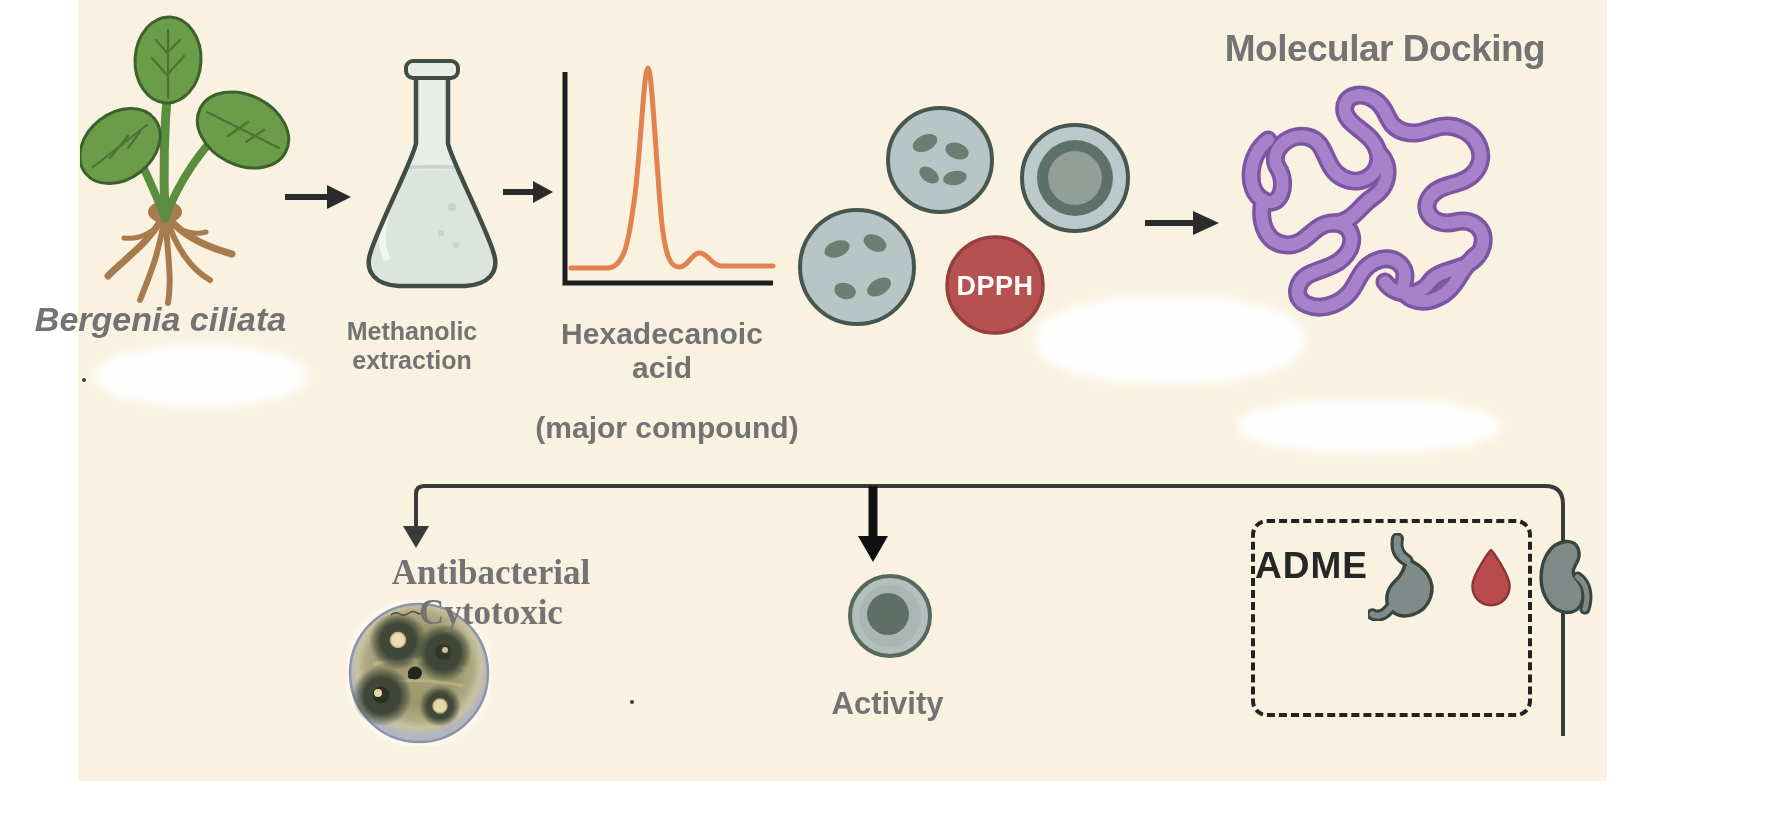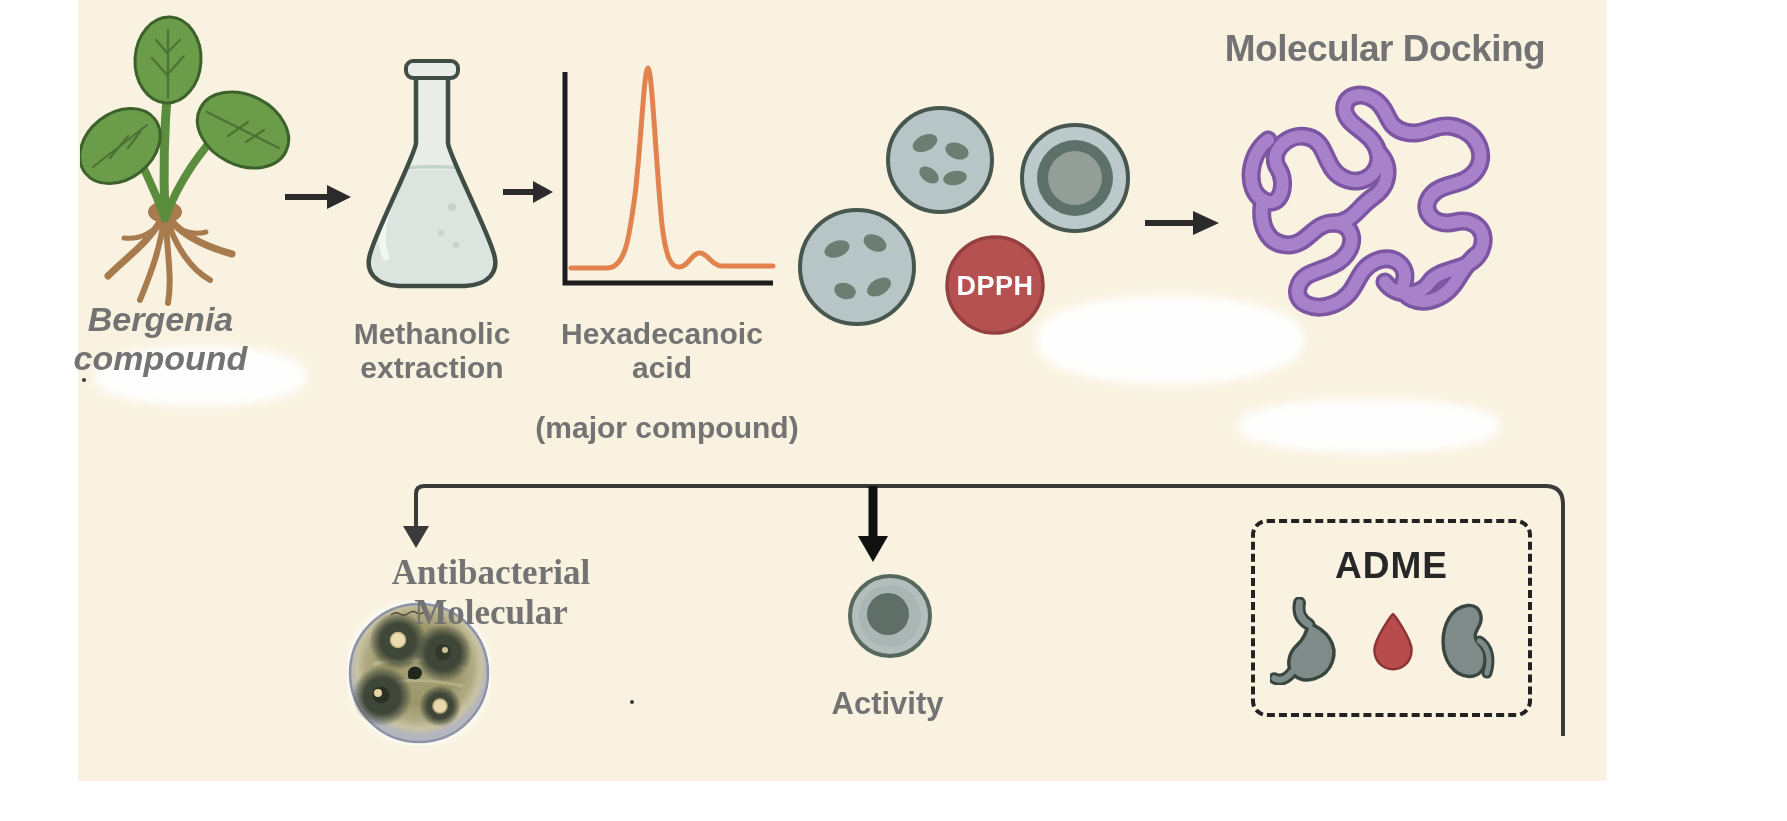--- a/index.html
+++ b/index.html
@@ -5,21 +5,21 @@
   html,body{margin:0;padding:0;background:#ffffff;font-family:"Liberation Sans",sans-serif;}
   .page{position:relative;width:1787px;height:821px;background:#ffffff;overflow:hidden;}
   .canvas{position:absolute;left:78px;top:0;width:1529px;height:781px;background:#f9f2e0;}
   .abs{position:absolute;}
   .lbl{position:absolute;color:#737373;text-align:center;font-weight:700;line-height:1.14;}
   .lbl.sans{font-family:"Liberation Sans",sans-serif;}
   .lbl.serif{font-family:"Liberation Serif",serif;}
   .blob{position:absolute;background:#ffffff;opacity:.97;filter:blur(5px);border-radius:45%;}
   .speck{position:absolute;background:#3c3c3c;border-radius:50%;}
   .adme-box{position:absolute;left:1251px;top:519px;width:281px;height:198px;box-sizing:border-box;
-    border:4px dashed #222222;border-radius:16px;display:flex;flex-direction:column;align-items:center;}
+    border:4px dashed #222222;border-radius:16px;display:flex;align-items:flex-start;}
   .adme-title{margin-top:22px;font-size:37px;font-weight:800;color:#272727;letter-spacing:1px;}
   .adme-icons{display:flex;align-items:center;gap:18px;margin-top:10px;}
 </style>
 </head>
 <body>
 
 <div class="page">
 
   <div class="canvas"></div>
 
@@ -210,21 +210,21 @@
         <path d="M45,5 C44,5 14,46 14,65 C14,84 28,97 45,97 C62,97 76,84 76,65 C76,46 46,5 45,5 Z" fill="#b84b4c" stroke="#8c3435" stroke-width="4" stroke-linejoin="round"></path>
       </svg>
       <svg width="76" height="88" viewBox="0 0 90 100">
         <path d="M49,50 C60,57 63,72 58,88" fill="none" stroke="#39453f" stroke-width="13" stroke-linecap="round"></path>
         <path d="M35,8 C16,10 6,30 6,51 C6,73 19,92 37,92 C51,92 58,80 55,65 C53,55 44,52 44,44 C44,36 52,32 51,22 C50,11 43,7 35,8 Z" fill="#7e8b88" stroke="#39453f" stroke-width="4" stroke-linejoin="round"></path>
         <path d="M49,50 C60,57 63,72 58,88" fill="none" stroke="#7e8b88" stroke-width="6" stroke-linecap="round"></path>
       </svg>
     </div>
   </div>
 
-  <div class="lbl sans" style="left:18px;top:300px;width:285px;font-size:34px;font-style:italic;font-weight:800;">Bergenia compound</div>
-  <div class="lbl sans" style="left:327px;top:317px;width:210px;font-size:30px;">Methanolic extraction</div>
+  <div class="lbl sans" style="left:18px;top:300px;width:285px;font-size:34px;font-style:italic;font-weight:800;">Bergenia ciliata</div>
+  <div class="lbl sans" style="left:307px;top:317px;width:210px;font-size:25px;">Methanolic extraction</div>
   <div class="lbl sans" style="left:537px;top:317px;width:250px;font-size:30px;">Hexadecanoic acid</div>
   <div class="lbl sans" style="left:527px;top:411px;width:280px;font-size:30px;font-weight:600;">(major compound)</div>
   <div class="lbl sans" style="left:1210px;top:28px;width:350px;font-size:37px;font-weight:800;letter-spacing:-0.5px;">Molecular Docking</div>
-  <div class="lbl serif" style="left:316px;top:553px;width:350px;font-size:35px;">Antibacterial Molecular</div>
+  <div class="lbl serif" style="left:316px;top:553px;width:350px;font-size:35px;">Antibacterial Cytotoxic</div>
   <div class="lbl sans" style="left:800px;top:686px;width:175px;font-size:31px;">Activity</div>
 
 </div>
 
 </body></html>

